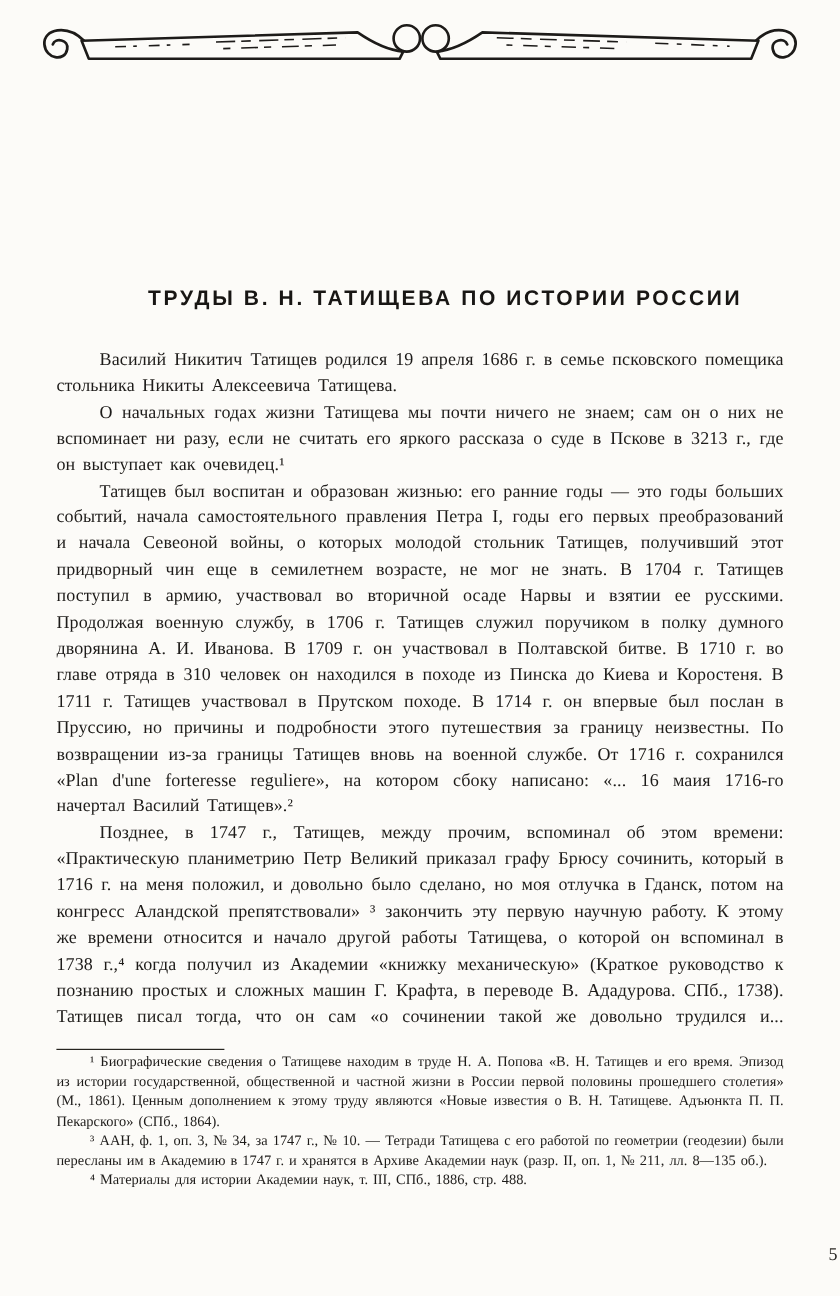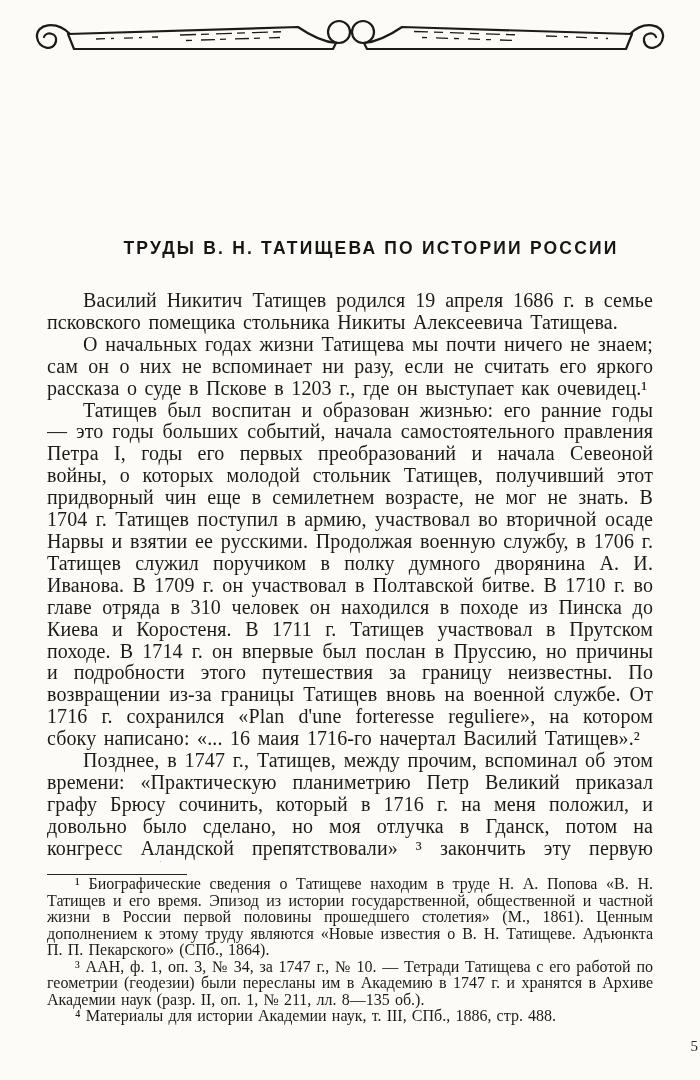--- a/index.html
+++ b/index.html
@@ -32,21 +32,21 @@
     letter-spacing: 2.2px;
     color: #181614;
   }
   .body-text {
     position: absolute;
     top: 290px;
     left: 47px;
     width: 606px;
     height: 572px;
     overflow: hidden;
-    font-size: 20px;
+    font-size: 15px;
     line-height: 21.9px;
     text-align: justify;
     letter-spacing: 0.1px;
     word-spacing: 2.4px;
   }
   .body-text p {
     margin: 0;
     text-indent: 36px;
   }
   .body-text p.para-last {
@@ -60,21 +60,21 @@
     border: 0;
     border-top: 1.6px solid #26241f;
   }
   .footnotes {
     position: absolute;
     top: 876px;
     left: 47px;
     width: 606px;
     height: 190px;
     overflow: hidden;
-    font-size: 16px;
+    font-size: 12px;
     line-height: 16.5px;
     text-align: justify;
     word-spacing: 1.2px;
   }
   .footnotes p {
     margin: 0;
     text-indent: 28px;
   }
   .page-number {
     position: absolute;
@@ -107,21 +107,21 @@
       <line x1="384" y1="23.5" x2="492" y2="27" stroke-dasharray="14 6 9 7"></line>
       <line x1="392" y1="29.5" x2="486" y2="32.5" stroke-dasharray="5 9 12 6"></line>
       <line x1="516" y1="28" x2="578" y2="30.5" stroke-dasharray="11 7 4 8"></line>
     </g>
   </svg>
 
   <h1 class="title">ТРУДЫ В. Н. ТАТИЩЕВА ПО ИСТОРИИ РОССИИ</h1>
 
   <div class="body-text">
     <p>Василий Никитич Татищев родился 19 апреля 1686 г. в семье псковского помещика стольника Никиты Алексеевича Татищева.</p>
-    <p>О начальных годах жизни Татищева мы почти ничего не знаем; сам он о них не вспоминает ни разу, если не считать его яркого рассказа о суде в Пскове в 1203 г., где он выступает как очевидец.¹</p>
+    <p>О начальных годах жизни Татищева мы почти ничего не знаем; сам он о них не вспоминает ни разу, если не считать его яркого рассказа о суде в Пскове в 3213 г., где он выступает как очевидец.¹</p>
     <p>Татищев был воспитан и образован жизнью: его ранние годы — это годы больших событий, начала самостоятельного правления Петра I, годы его первых преобразований и начала Севеоной войны, о которых молодой стольник Татищев, получивший этот придворный чин еще в семилетнем возрасте, не мог не знать. В 1704 г. Татищев поступил в армию, участвовал во вторичной осаде Нарвы и взятии ее русскими. Продолжая военную службу, в 1706 г. Татищев служил поручиком в полку думного дворянина А. И. Иванова. В 1709 г. он участвовал в Полтавской битве. В 1710 г. во главе отряда в 310 человек он находился в походе из Пинска до Киева и Коростеня. В 1711 г. Татищев участвовал в Прутском походе. В 1714 г. он впервые был послан в Пруссию, но причины и подробности этого путешествия за границу неизвестны. По возвращении из-за границы Татищев вновь на военной службе. От 1716 г. сохранился «Plan d'une forteresse reguliere», на котором сбоку написано: «... 16 маия 1716-го начертал Василий Татищев».²</p>
     <p class="para-last">Позднее, в 1747 г., Татищев, между прочим, вспоминал об этом времени: «Практическую планиметрию Петр Великий приказал графу Брюсу сочинить, который в 1716 г. на меня положил, и довольно было сделано, но моя отлучка в Гданск, потом на конгресс Аландской препятствовали» ³ закончить эту первую научную работу. К этому же времени относится и начало другой работы Татищева, о которой он вспоминал в 1738 г.,⁴ когда получил из Академии «книжку механическую» (Краткое руководство к познанию простых и сложных машин Г. Крафта, в переводе В. Ададурова. СПб., 1738). Татищев писал тогда, что он сам «о сочинении такой же довольно трудился и... довольно основаниями</p>
   </div>
 
   <hr class="fn-rule">
 
   <div class="footnotes">
     <p>¹ Биографические сведения о Татищеве находим в труде Н. А. Попова «В. Н. Татищев и его время. Эпизод из истории государственной, общественной и частной жизни в России первой половины прошедшего столетия» (М., 1861). Ценным дополнением к этому труду являются «Новые известия о В. Н. Татищеве. Адъюнкта П. П. Пекарского» (СПб., 1864).</p>
     <p>³ ААН, ф. 1, оп. 3, № 34, за 1747 г., № 10. — Тетради Татищева с его работой по геометрии (геодезии) были пересланы им в Академию в 1747 г. и хранятся в Архиве Академии наук (разр. II, оп. 1, № 211, лл. 8—135 об.).</p>
     <p>⁴ Материалы для истории Академии наук, т. III, СПб., 1886, стр. 488.</p>

